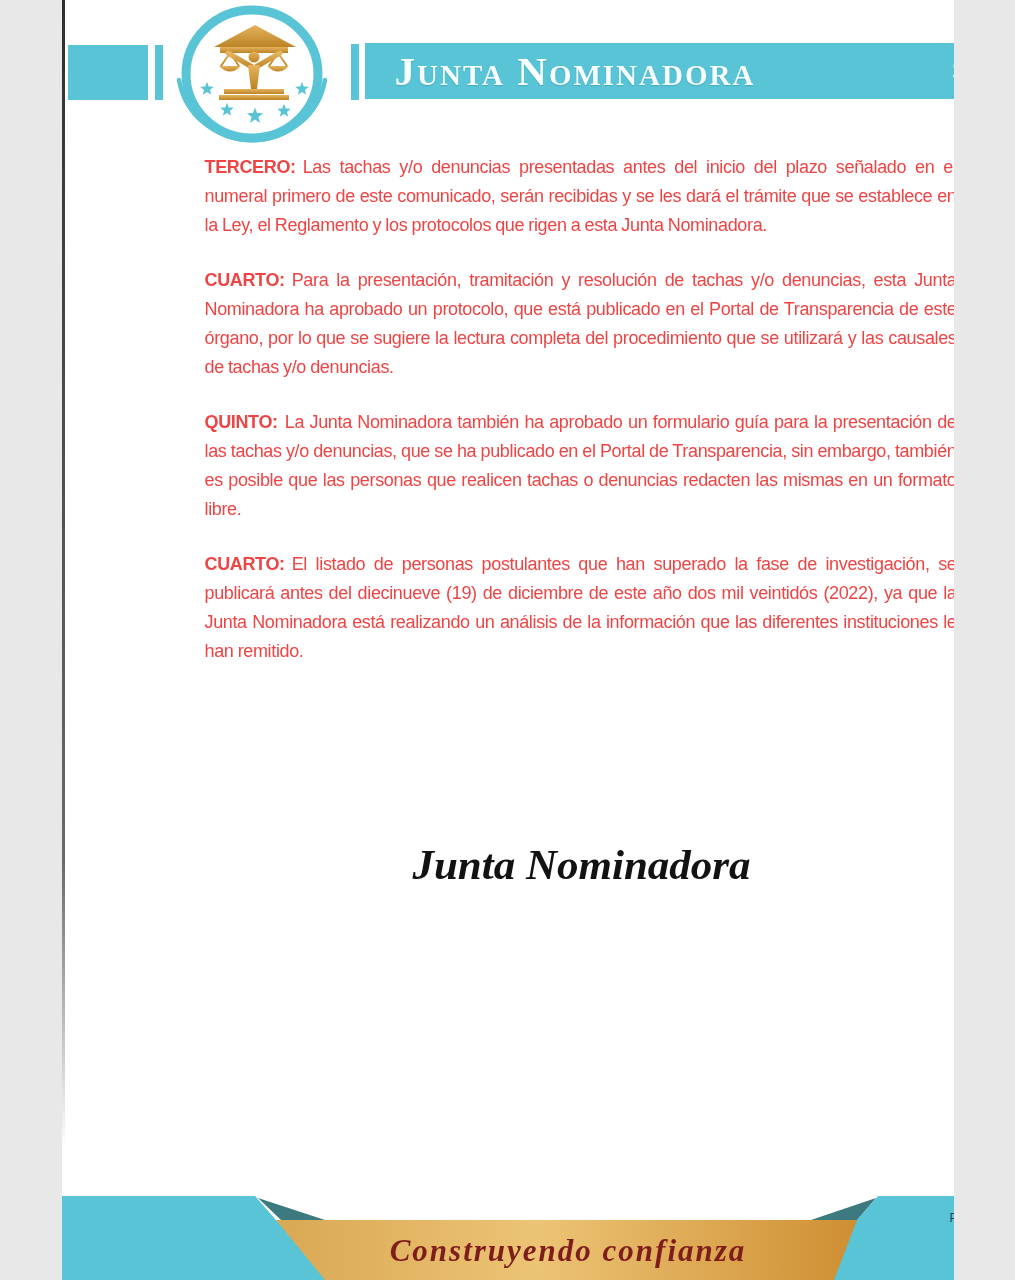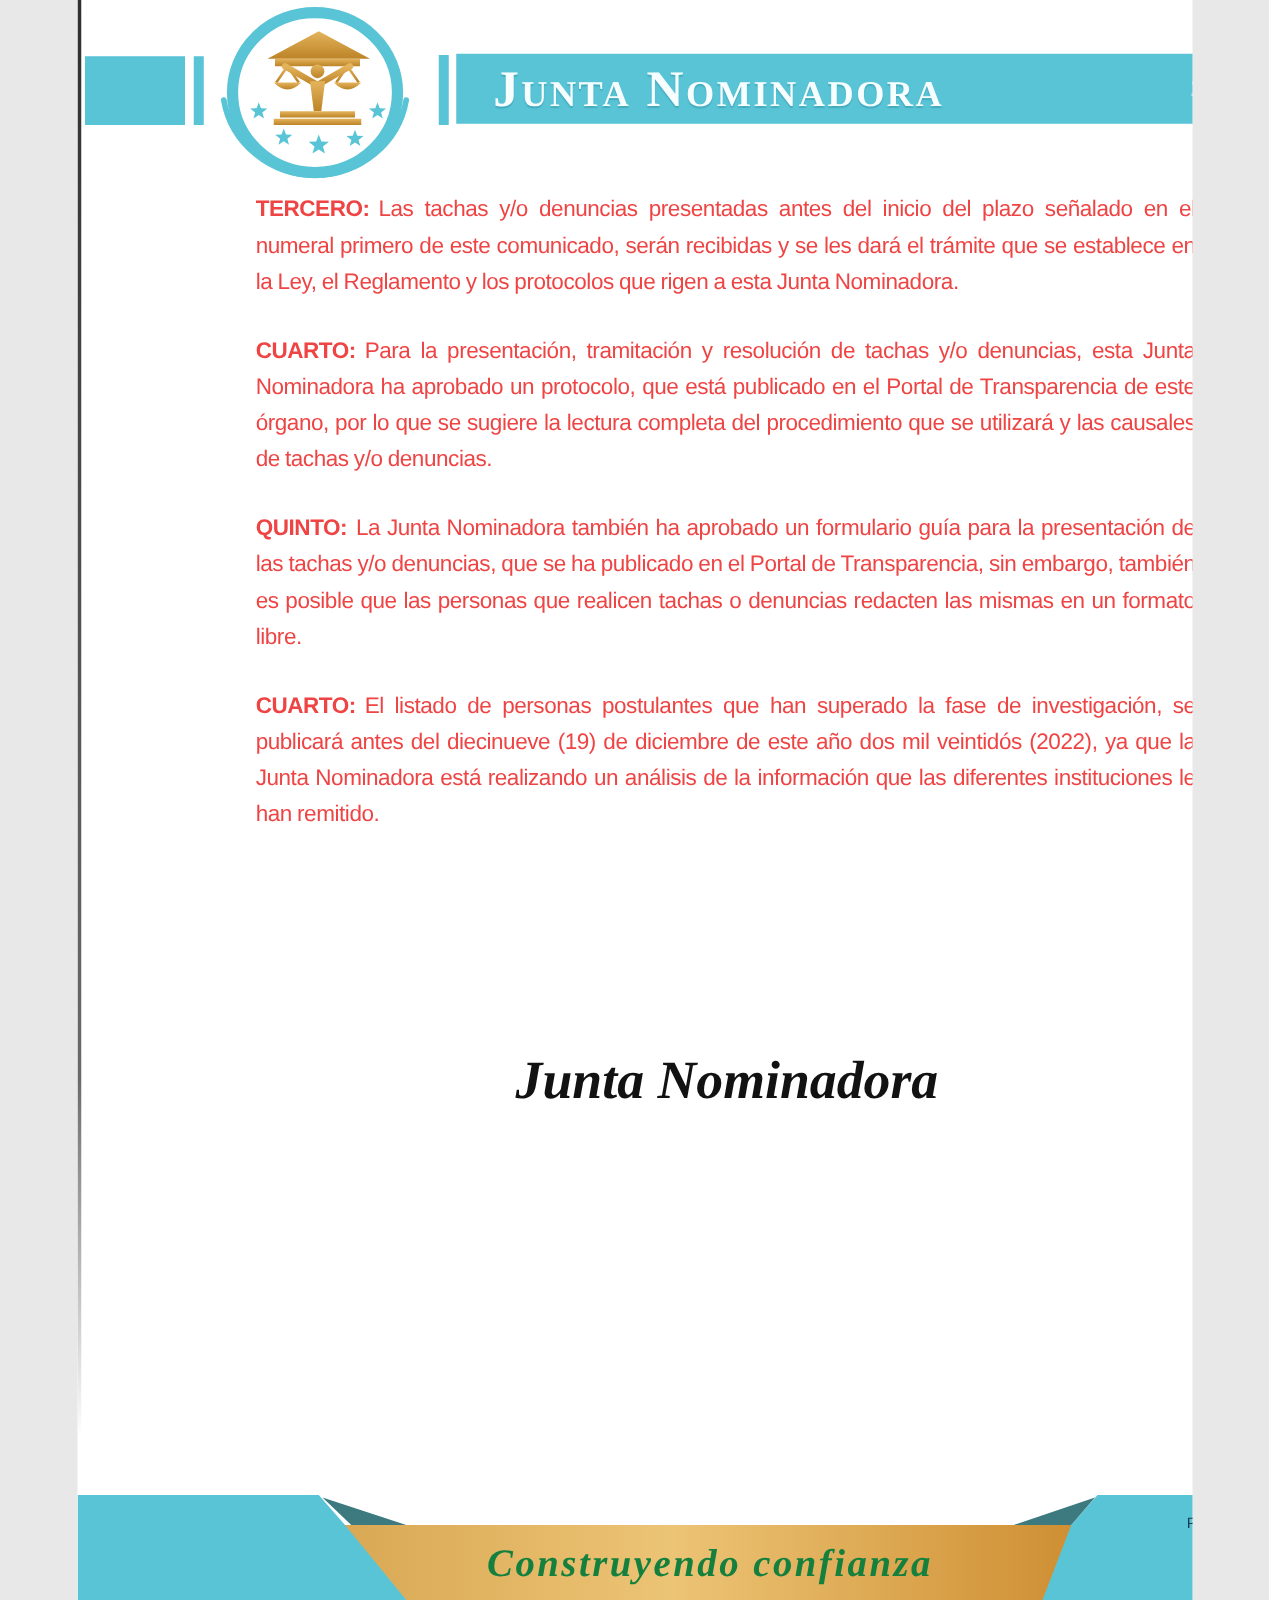--- a/index.html
+++ b/index.html
@@ -32,21 +32,21 @@
   .para{margin:0 0 26px 0;text-align:justify;}
   .para .lbl{font-weight:bold;margin-right:7px;}
   .dateline{margin:0;text-align:left;}
   .signature{position:absolute;left:0;top:840px;width:1040px;text-align:center;
     font-family:"Liberation Serif",serif;font-style:italic;font-weight:bold;
     font-size:43px;color:#121212;letter-spacing:0px;}
   
   .footer-svg{position:absolute;left:0;top:1196px;}
   .motto{position:absolute;left:263px;top:1233px;width:487px;text-align:center;
     font-family:"Liberation Serif",serif;font-style:italic;font-weight:bold;
-    font-size:31px;color:#15803d;letter-spacing:2px;}
+    font-size:31px;color:#7f1d1d;letter-spacing:2px;}
   .page-indicator{position:absolute;left:840px;top:1211px;width:170px;
     text-align:center;font-size:12px;color:#1c3a4e;}
   .page-indicator b{font-weight:bold;}
 </style>
 </head>
 <body>
 
 <div class="page">
 
   <div class="edge-line"></div>

